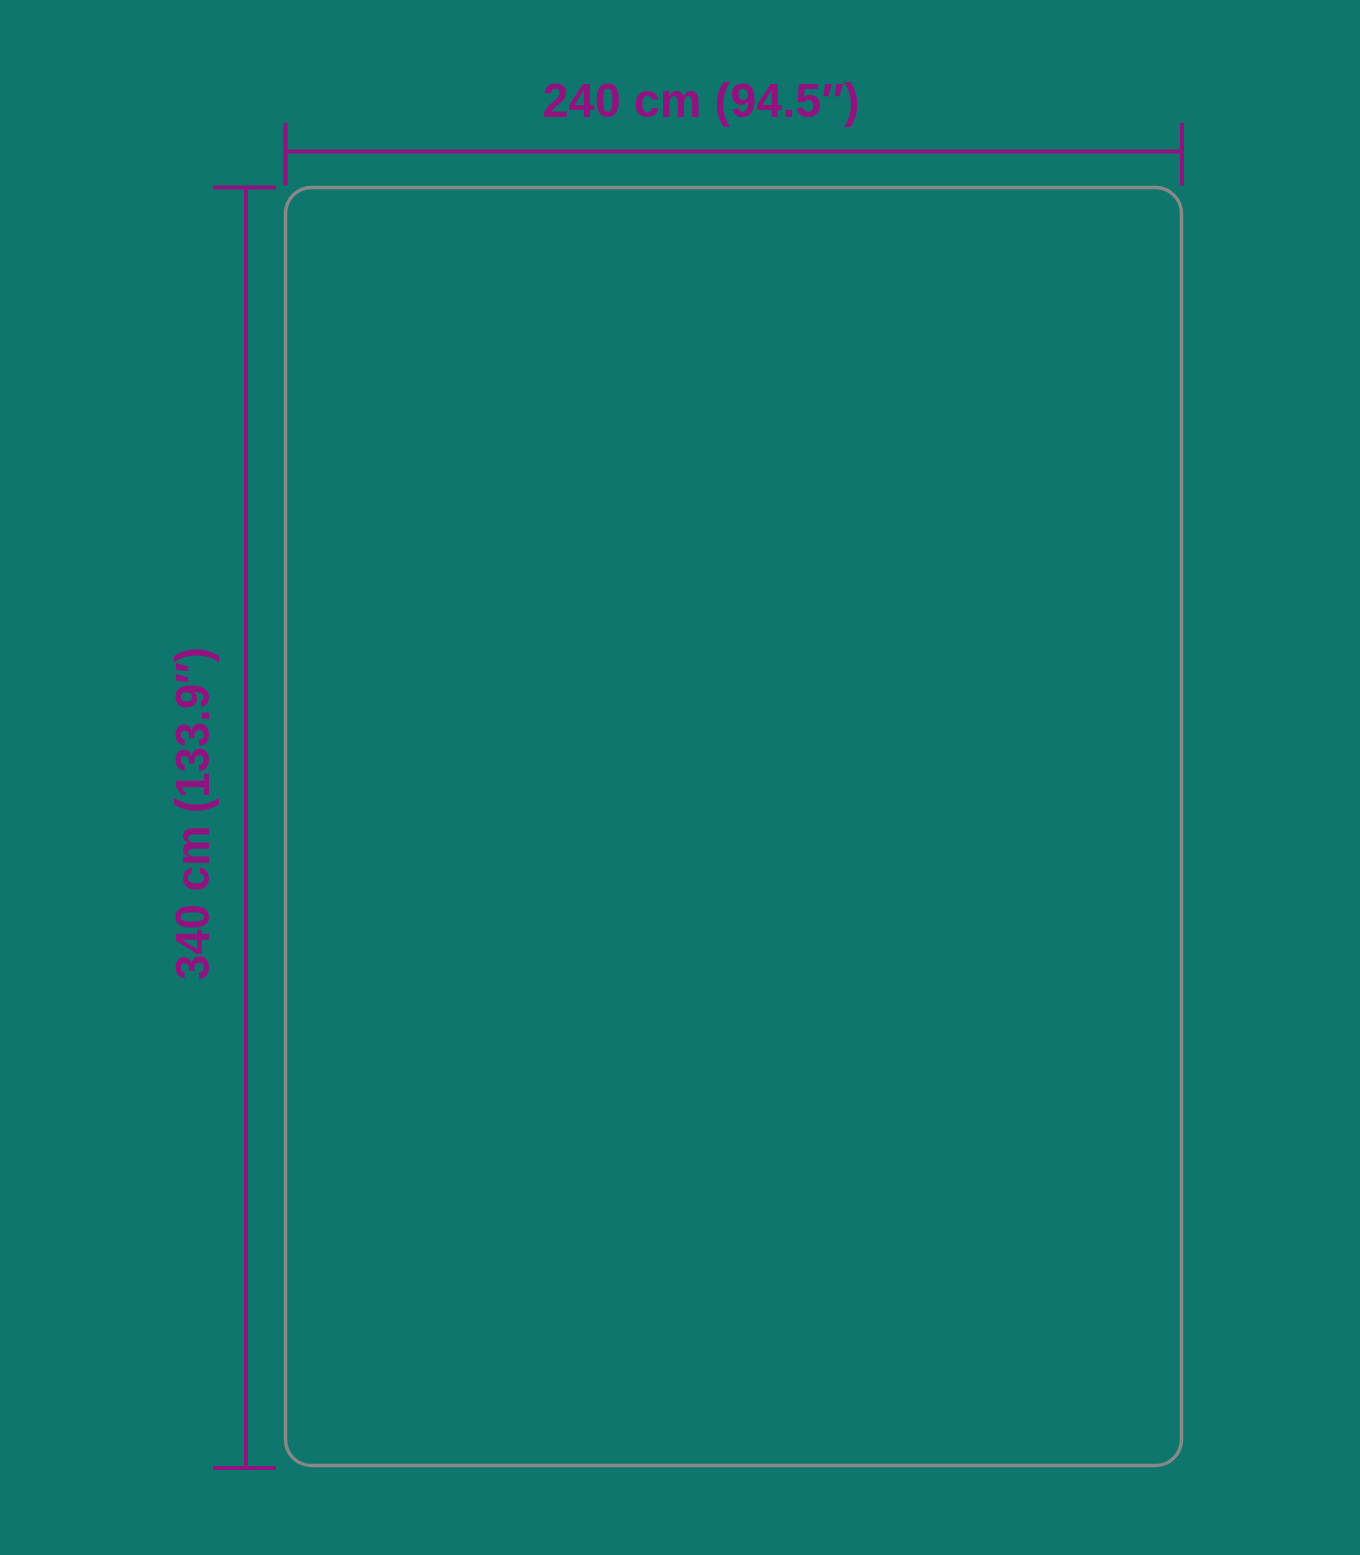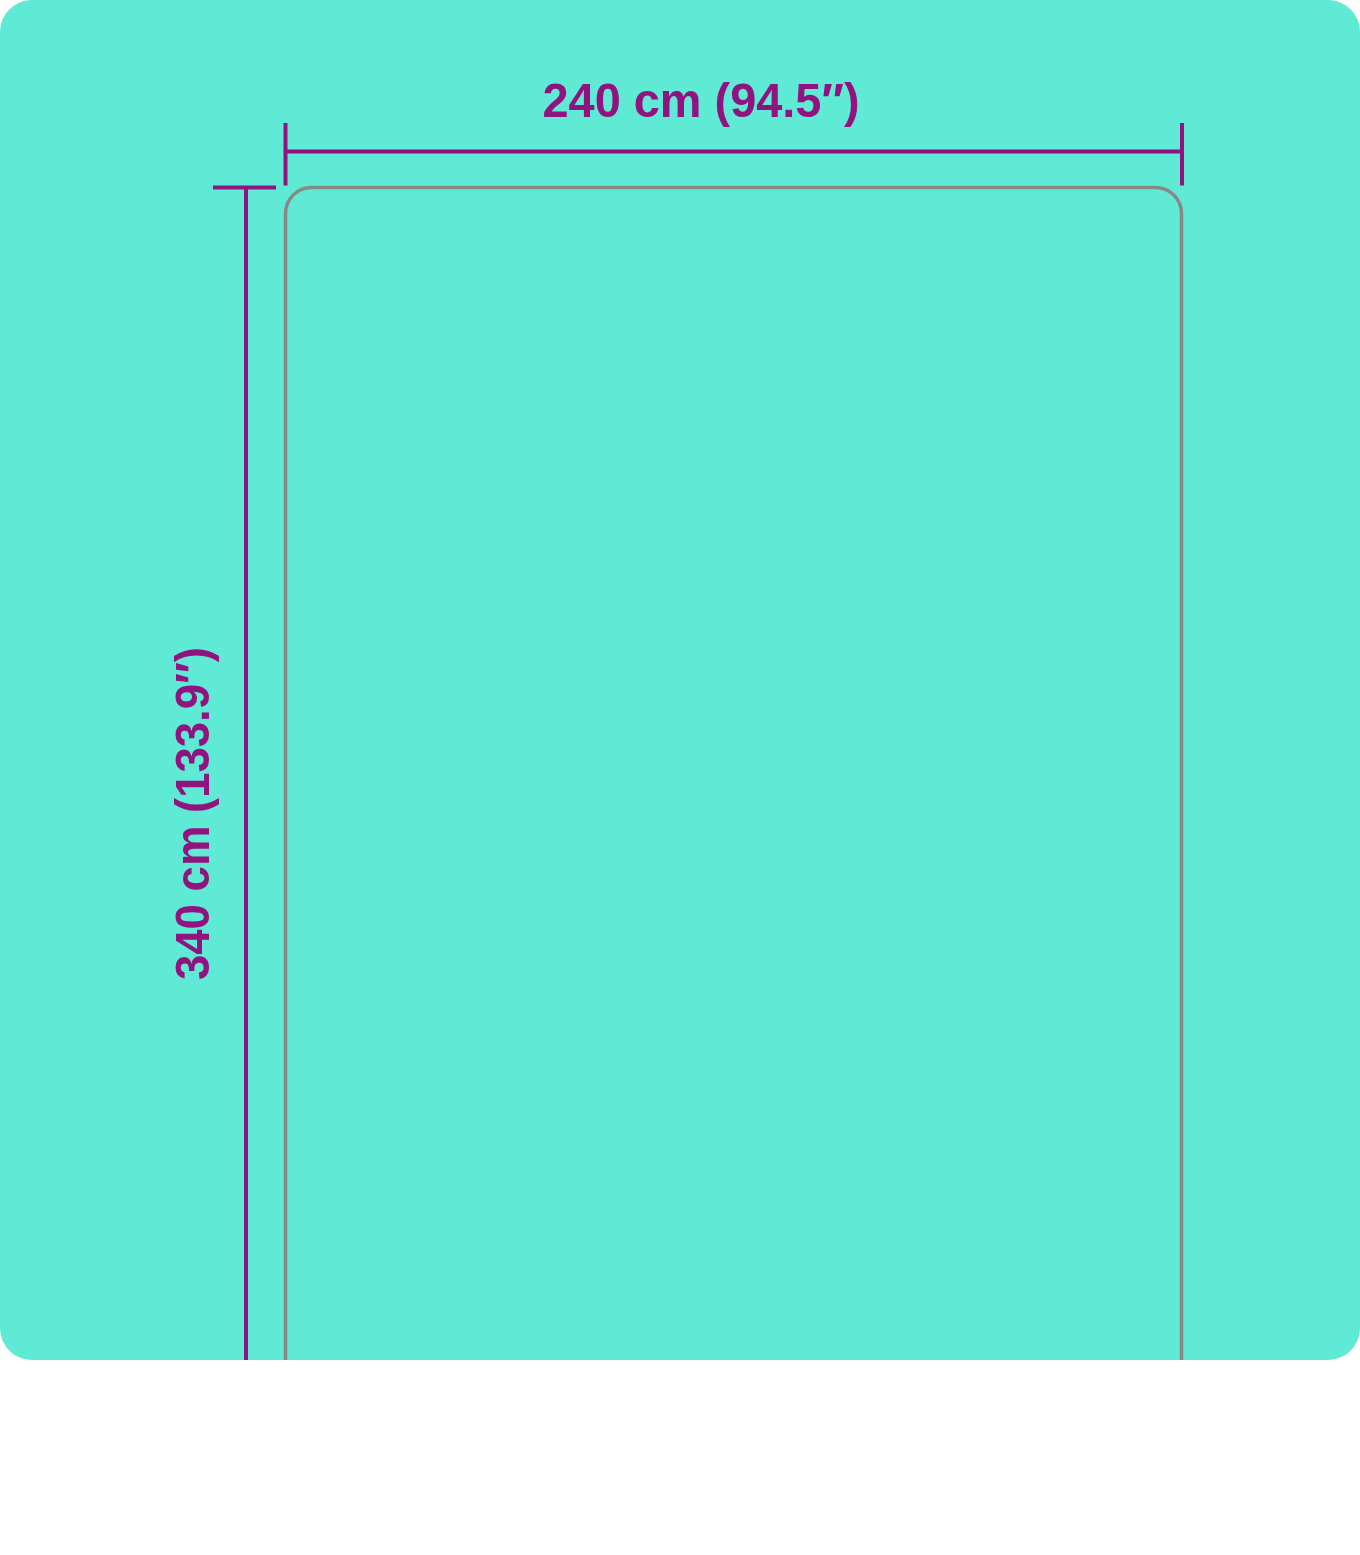--- a/index.html
+++ b/index.html
@@ -1,16 +1,16 @@
 <!DOCTYPE html>
 <html><head>
 <meta charset="utf-8">
 <style>
   html,body{margin:0;padding:0;background:#ffffff;}
-  .stage{position:relative;width:1360px;height:1360px;background:#5eead4;overflow:hidden;border-radius:32px;}
+  .stage{position:relative;width:1360px;height:1555px;background:#0f766e;overflow:hidden;}
   svg{display:block;}
   text{font-family:"Liberation Sans", sans-serif;font-weight:bold;fill:#921380;}
 </style>
 </head>
 <body>
 <div class="stage">
 <svg width="1360" height="1555" viewBox="0 0 1360 1555" xmlns="http://www.w3.org/2000/svg">
 
   <rect x="285.5" y="187.5" width="896" height="1278" rx="26" ry="26" fill="none" stroke="#888888" stroke-width="3.5"></rect>
 

